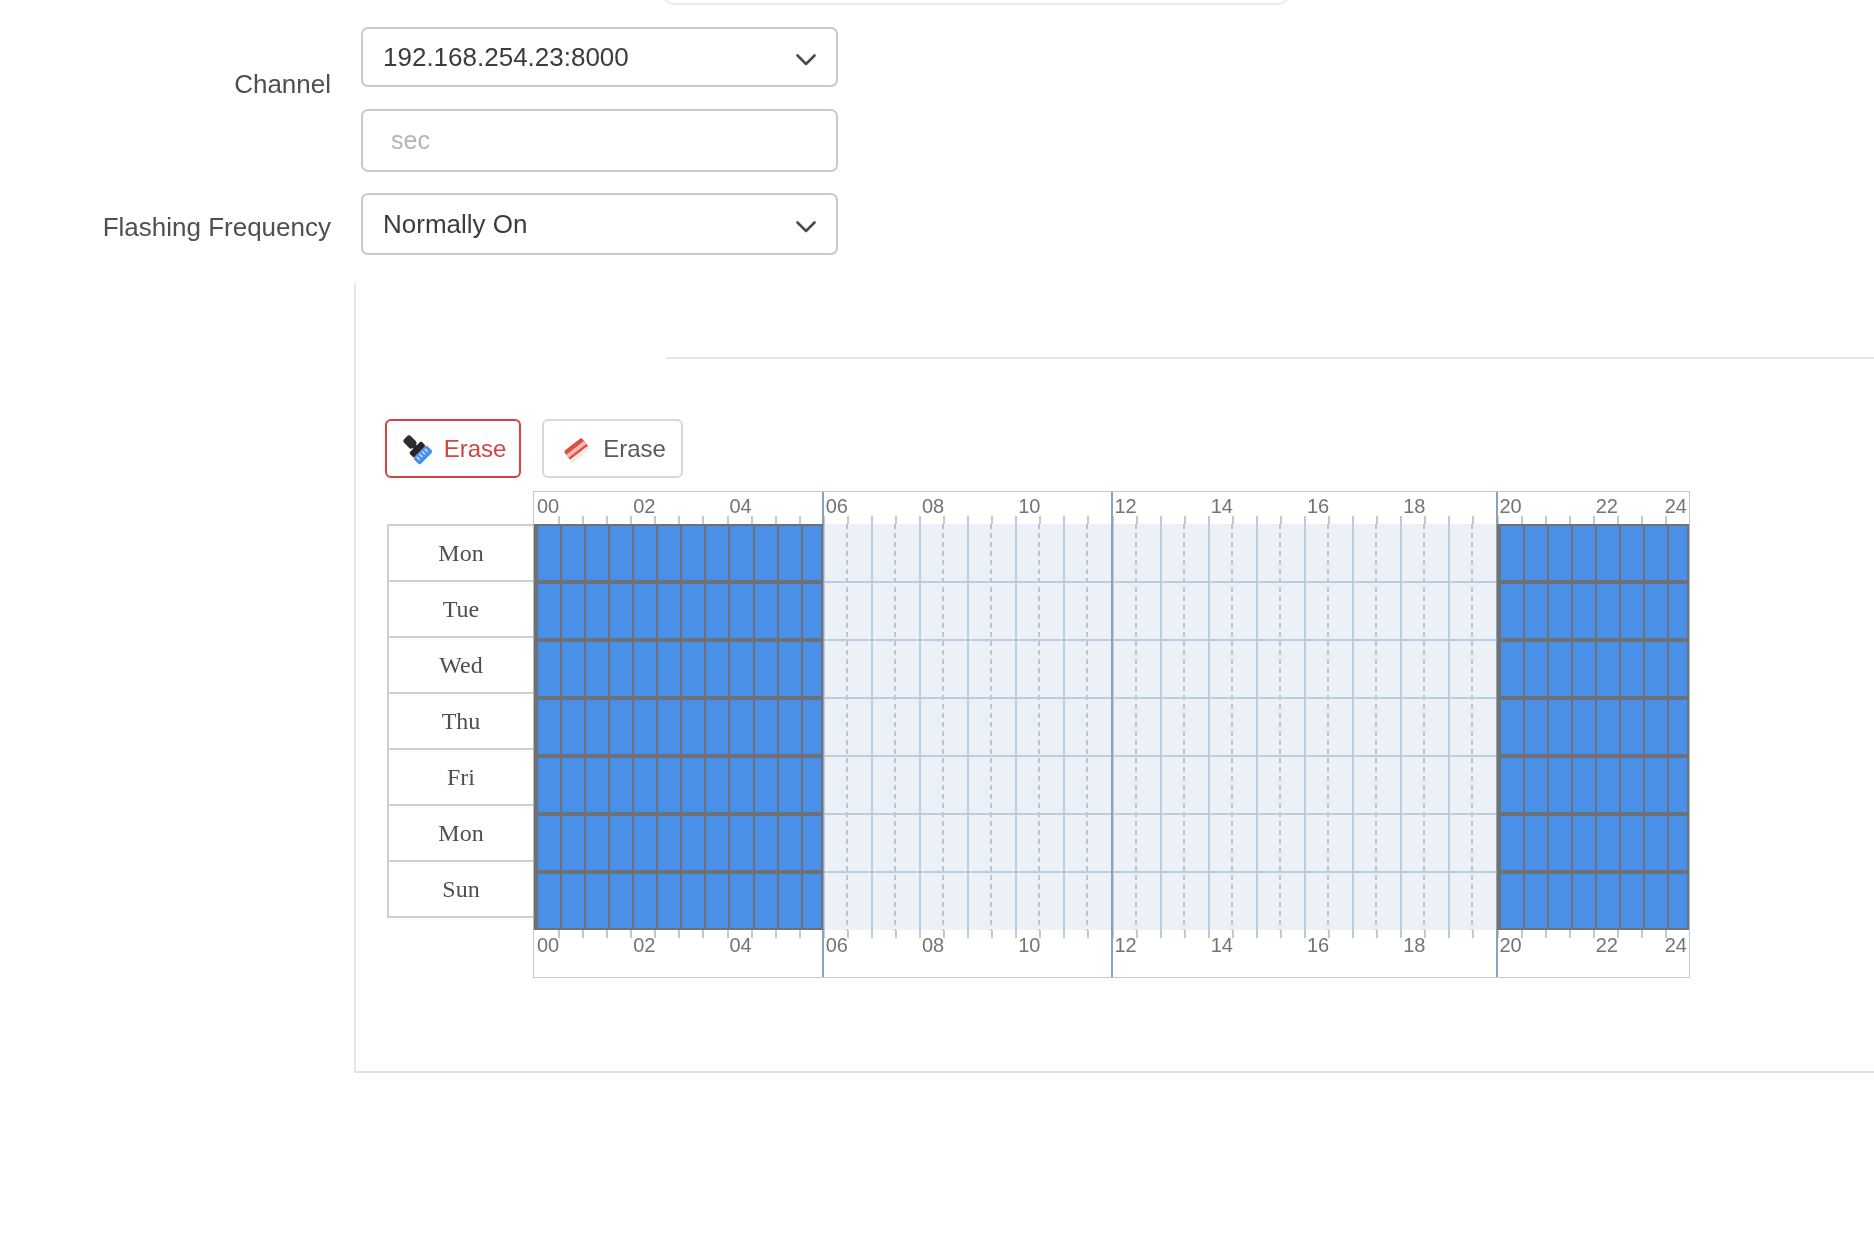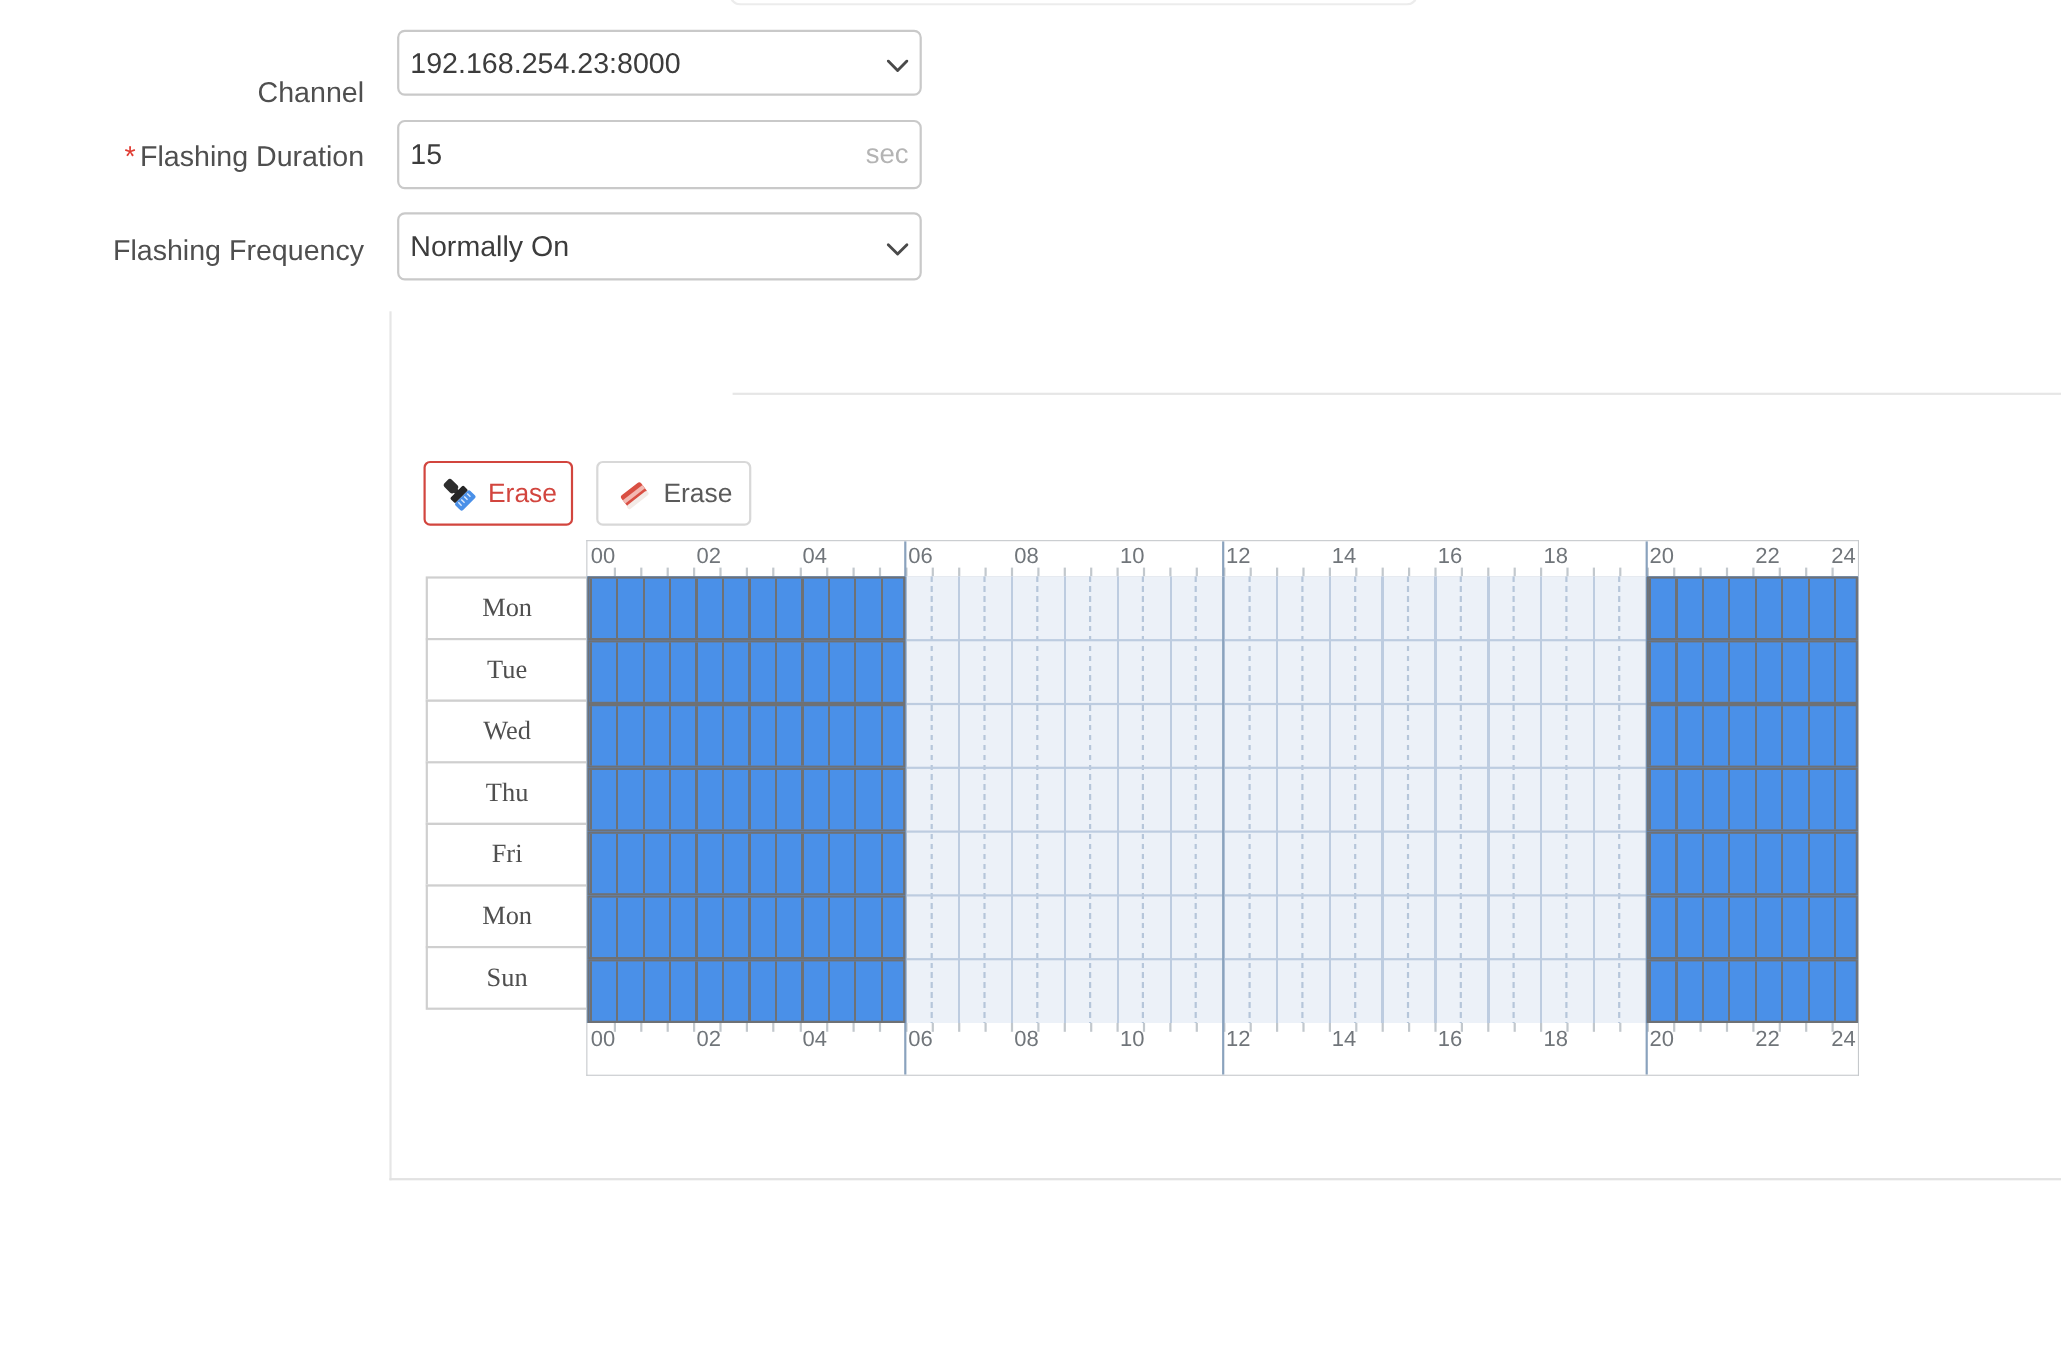--- a/index.html
+++ b/index.html
@@ -12,21 +12,21 @@
 
   
   .top-partial{left:663px;top:-12px;width:622px;height:15px;
     border:2px solid #ececec;border-top:none;border-radius:0 0 10px 10px;}
 
   
   .form-label{color:#4f4f4f;font-size:26px;white-space:nowrap;text-align:right;width:310px;left:21px;}
   .req-star{color:#e03b32;margin-right:4px;}
   .field{
     left:361px;width:477px;background:#fff;border:2px solid #c9c9c9;border-radius:7px;
-    box-sizing:border-box;display:flex;align-items:center;padding:0 10px;
+    box-sizing:border-box;display:flex;align-items:center;padding:0 20px;
     color:#3c3c3c;font-size:26px;cursor:pointer;
   }
   .field .val{flex:1 1 auto;overflow:hidden;white-space:nowrap;}
   .field .unit{color:#b4b4b4;font-size:25px;margin-left:8px;}
   .chev{flex:0 0 auto;margin-left:8px;}
 
   
   .panel-left{left:354px;top:283px;width:2px;height:790px;background:#e6e6e6;}
   .panel-topline{left:666px;top:357px;width:1208px;height:2px;background:#e6e6e6;}
   .panel-bottomline{left:354px;top:1071px;width:1520px;height:2px;background:#e2e2e2;}
@@ -101,25 +101,21 @@
   </div>
   <div class="abs field" style="top:27px;height:60px;">
     <span class="val">192.168.254.23:8000</span>
     <span class="chev">
       <svg width="20" height="12" viewBox="0 0 20 12" fill="none">
           <path d="M1.5 1.5 L10 10 L18.5 1.5" stroke="#4a4a4a" stroke-width="2.6" stroke-linecap="round" stroke-linejoin="round"></path>
         </svg>
     </span>
   </div>
 
-  <div class="abs form-label" style="top:127px;">
-    <span class="req-star">*</span><span>Flashing Duration</span>
-  </div>
   <div class="abs field" style="top:109px;height:63px;cursor:text;">
-    <span class="val">15</span>
     <span class="unit">sec</span>
   </div>
 
   <div class="abs field" style="top:193px;height:62px;">
     <span class="val">Normally On</span>
     <span class="chev">
       <svg width="20" height="12" viewBox="0 0 20 12" fill="none">
           <path d="M1.5 1.5 L10 10 L18.5 1.5" stroke="#4a4a4a" stroke-width="2.6" stroke-linecap="round" stroke-linejoin="round"></path>
         </svg>
     </span>

